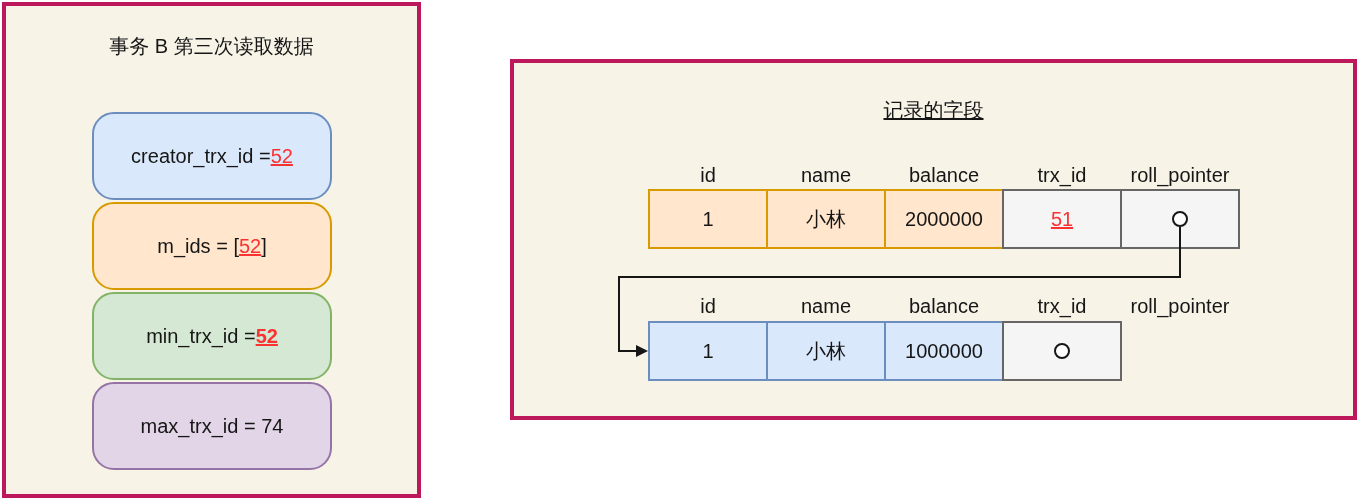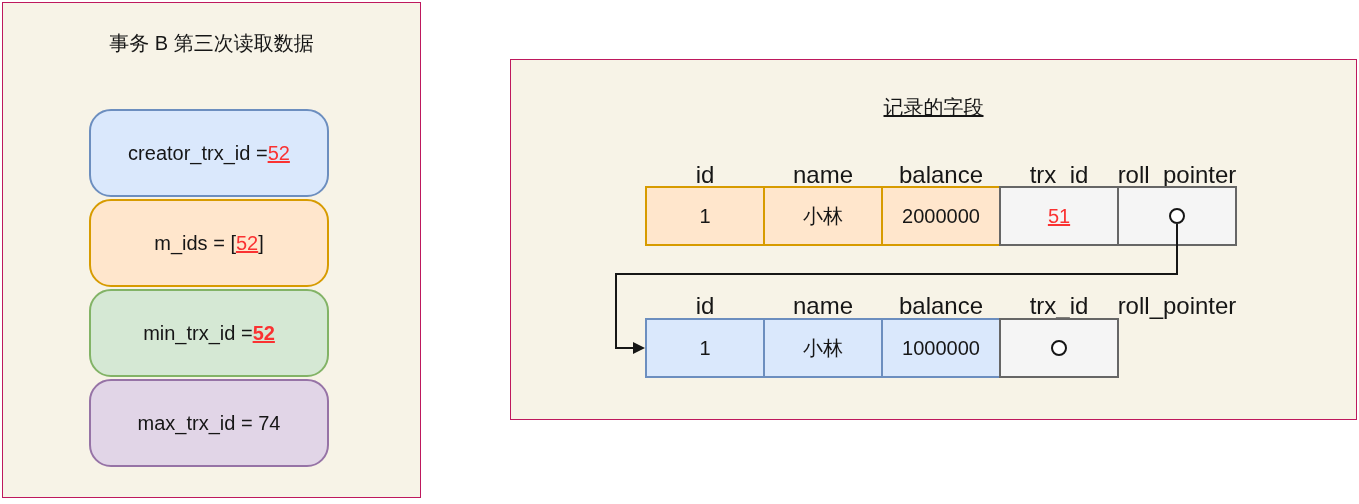--- a/index.html
+++ b/index.html
@@ -1,19 +1,19 @@
 <!DOCTYPE html>
 <html><head>
 <meta charset="utf-8">
 <style>
   * { margin:0; padding:0; box-sizing:border-box; }
   body { background:#ffffff; font-family:"Liberation Sans", sans-serif; color:#161616; }
   .canvas { position:relative; width:1359px; height:504px; background:#ffffff; overflow:hidden; }
 
-  .panel { position:absolute; background:#f7f3e7; border:1px solid #be185d;padding-left:48px; }
+  .panel { position:absolute; background:#f7f3e7; border:4px solid #be185d;padding-left:48px; }
   .left-panel  { left:2px;   top:2px;  width:419px; height:496px; }
   .right-panel { left:510px; top:59px; width:847px; height:361px; }
 
   .rv-title { position:absolute; top:26px; left:0; width:100%; text-align:center;
               font-size:20px; line-height:29px; color:#161616; }
 
   .rv-box { position:absolute; left:86px; width:240px; height:88px; border-radius:22px;
             border:2px solid; display:flex; align-items:center; justify-content:center;
             font-size:20px; }
   .rv-blue   { top:106px; background:#dae8fc; border-color:#6c8ebf; }
@@ -21,21 +21,21 @@
   .rv-green  { top:286px; background:#d5e8d4; border-color:#82b366; }
   .rv-purple { top:376px; background:#e1d5e7; border-color:#9673a6; }
 
   .red  { color:#fa3232;text-decoration:underline; }
   .bold { font-weight:bold; }
 
   .record-title { position:absolute; top:34px; left:0; width:100%; text-align:center;
                   font-size:20px;text-decoration:underline; }
 
   .col-headers { position:absolute; left:134px; display:flex; }
-  .col-headers span { width:120px; text-align:center; font-size:24px; }
+  .col-headers span { width:120px; text-align:center; font-size:20px; }
   .col-headers span + span { margin-left:-2px; }
   .headers-1 { top:101px; }
   .headers-2 { top:232px; }
 
   .rec-row { position:absolute; left:134px; display:flex; }
   .row-1 { top:126px; }
   .row-2 { top:258px; }
   .cell { width:120px; height:60px; border:2px solid; display:flex;
           align-items:center; justify-content:center; font-size:20px; }
   .cell + .cell { margin-left:-2px; }

